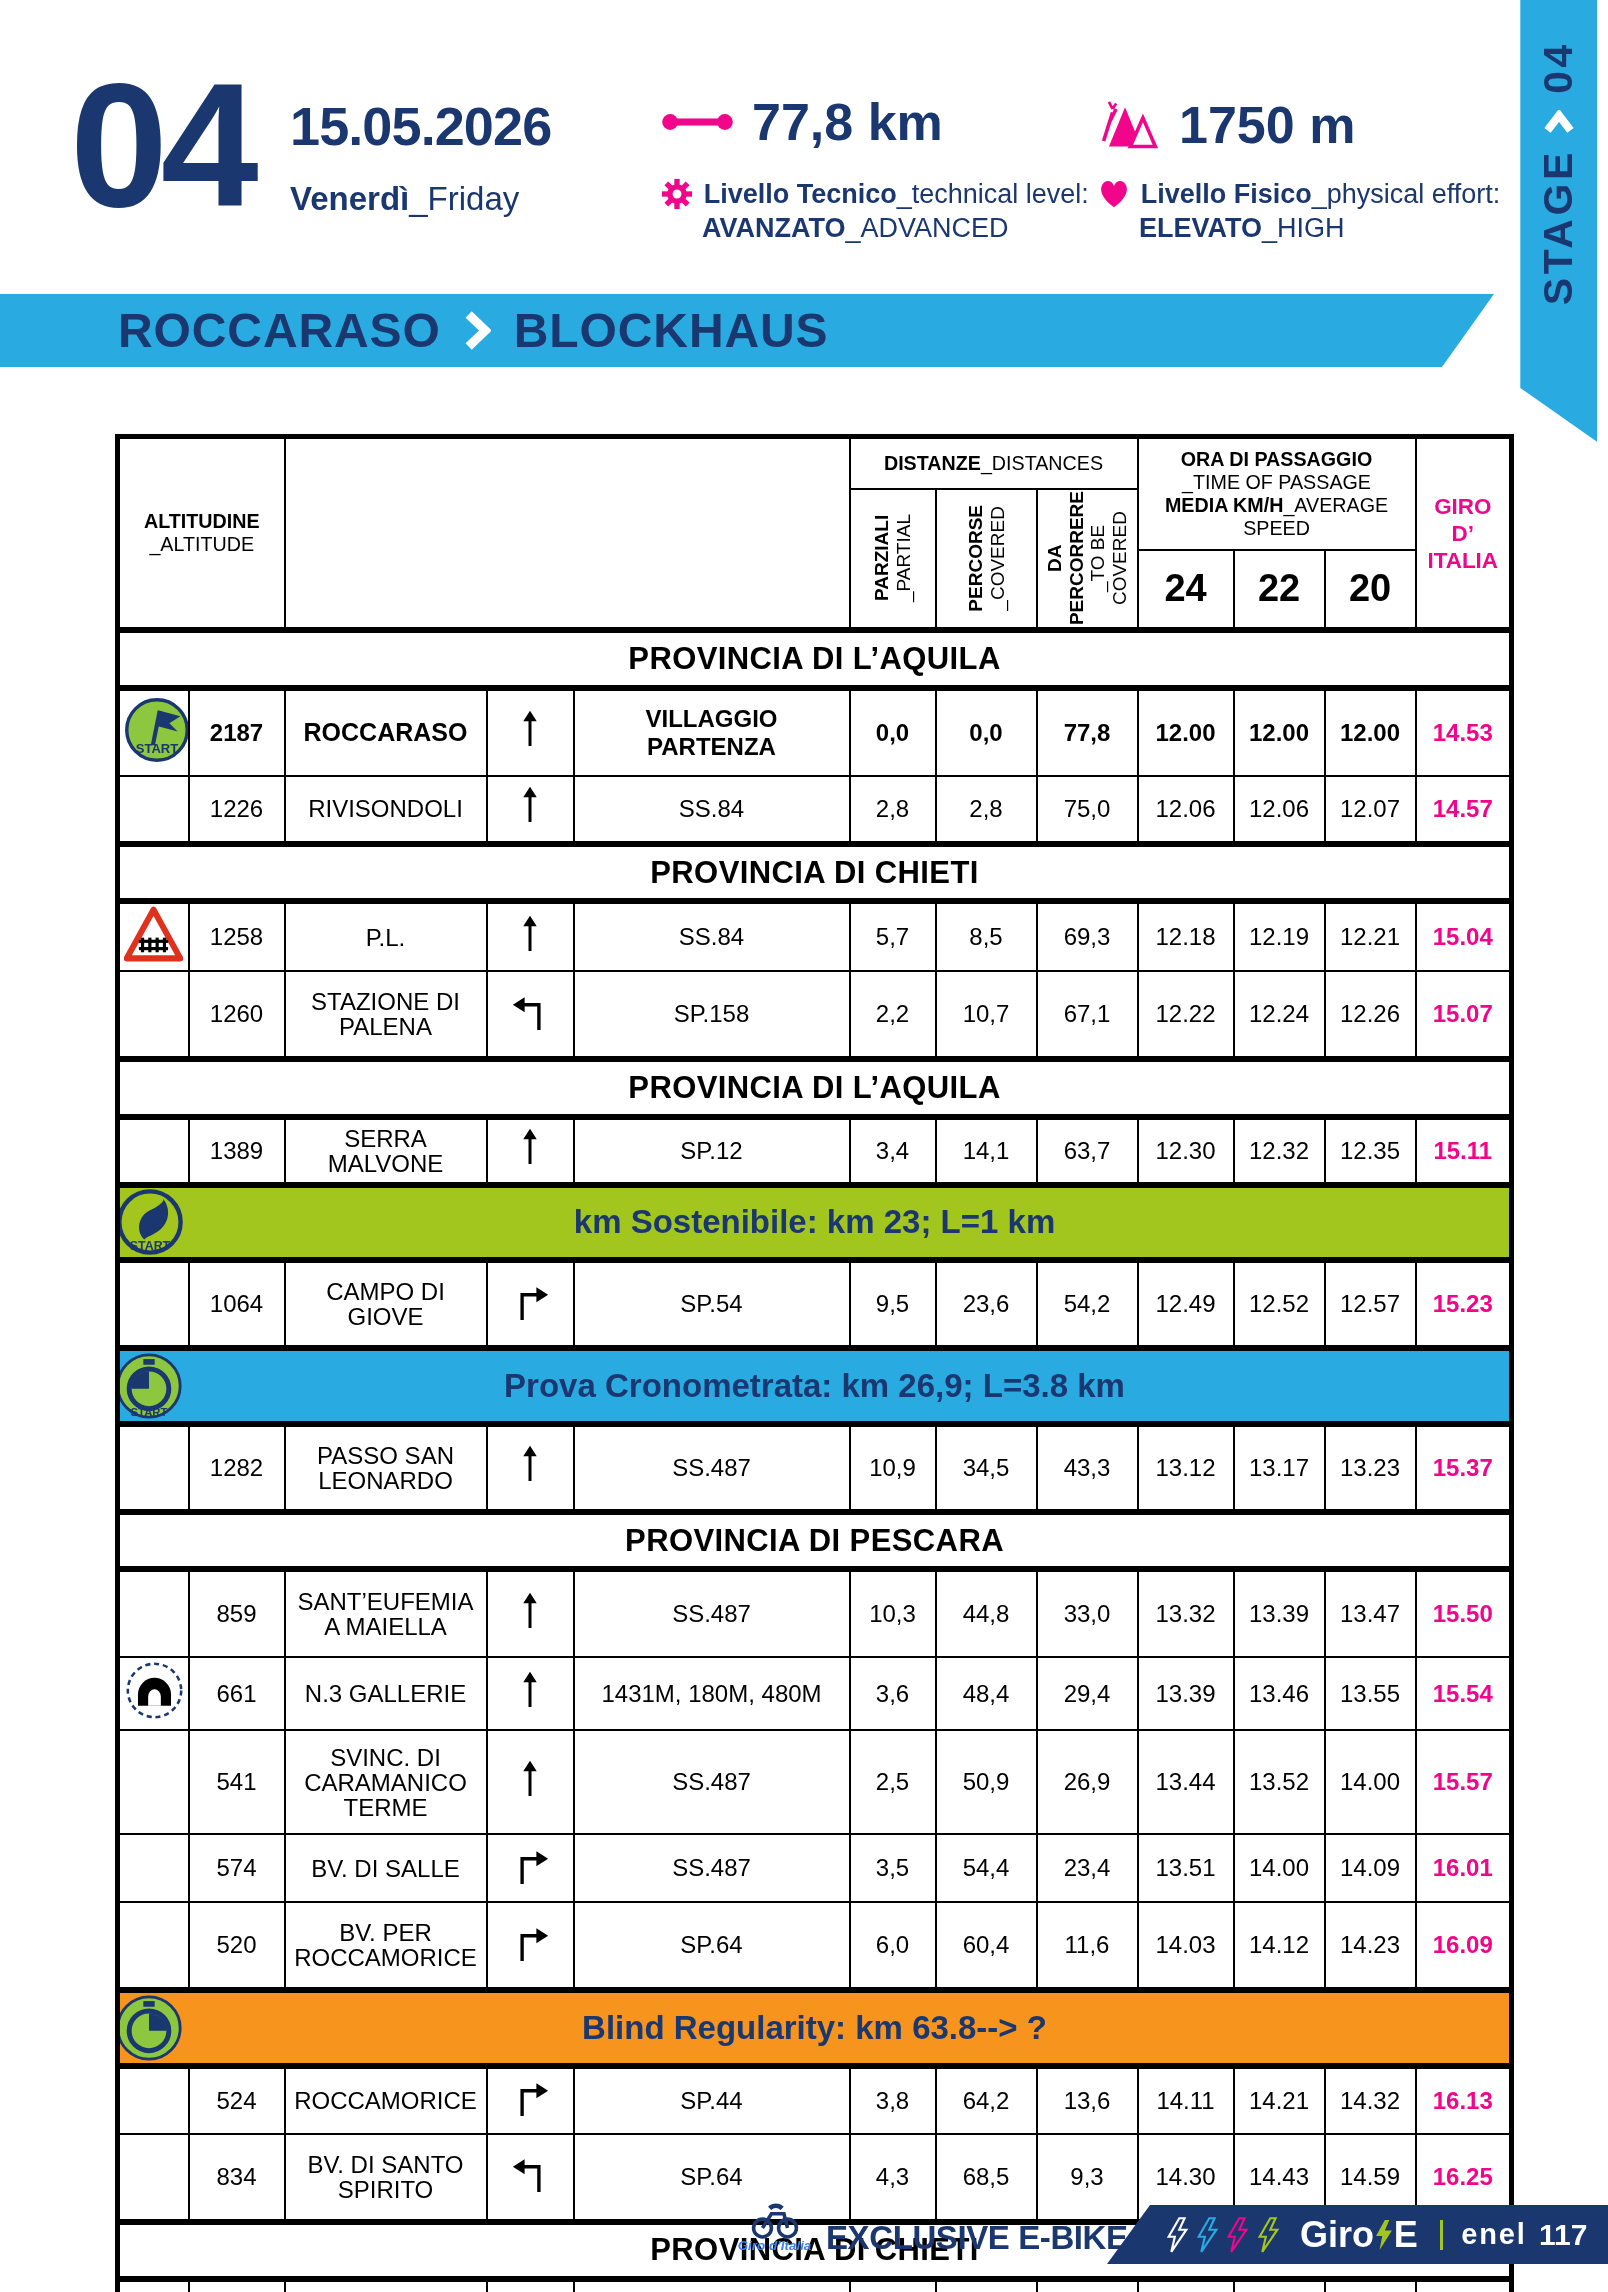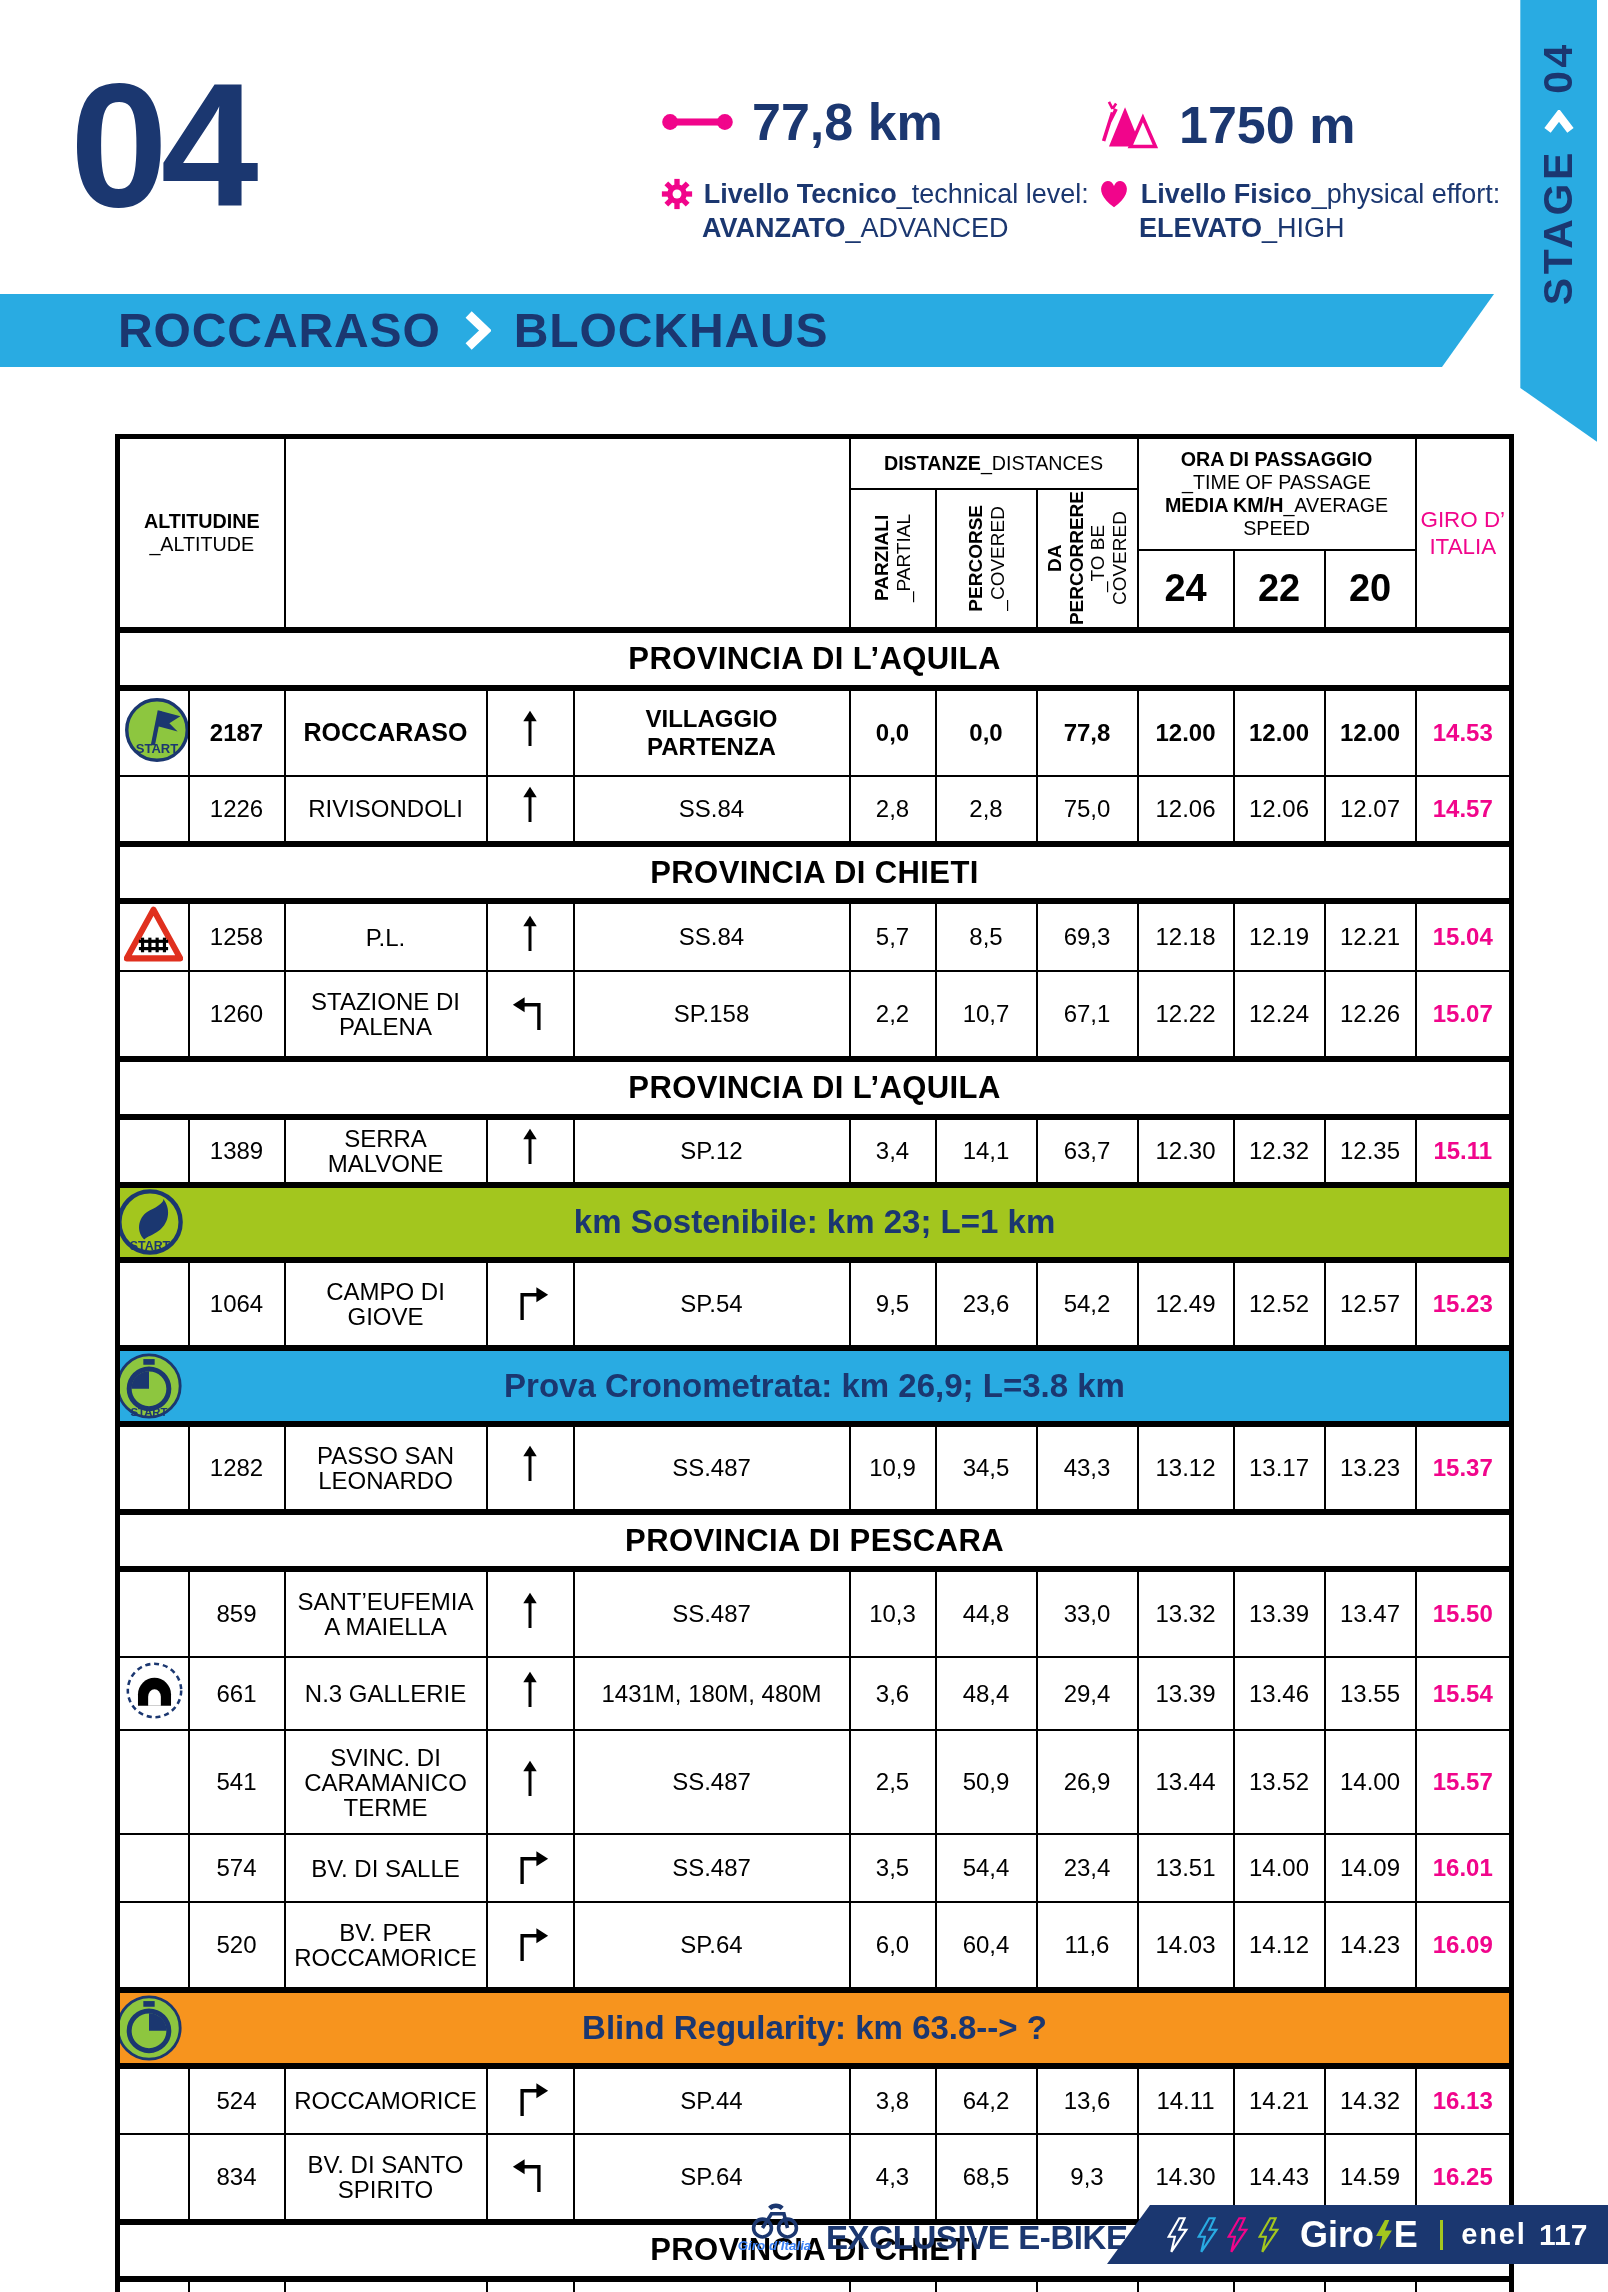--- a/index.html
+++ b/index.html
@@ -41,21 +41,21 @@
              overflow:hidden;}
   .timetable{border:5.4px solid #000;}
   .thead-row1 td{height:45px;} .thead-row2 td{height:52px;} .thead-row3 td{height:73px;}
   .hdr{font-size:19.7px;font-weight:700;color:#000;line-height:23px;}
   .hdr .r{font-weight:400;}
   .vert{writing-mode:vertical-rl;transform:rotate(180deg);white-space:pre-line;
         font-size:19px;line-height:21.5px;margin:0 auto;text-align:center;}
   .vert span{display:block;}
   .vert .it{font-weight:700;} .vert .en{font-weight:400;}
   .speed-cell{font-size:38px;font-weight:800;}
-  .giro-hdr{color:#f1058b;font-size:22.4px;font-weight:400;line-height:27px;}
+  .giro-hdr{color:#f1058b;font-size:22.4px;font-weight:700;line-height:27px;}
   .section-row td{border-top:6.3px solid #000;border-bottom:6.3px solid #000;
                   font-size:31px;font-weight:800;height:48px;letter-spacing:0.4px;}
   .band-row td{border-top:6.3px solid #000;border-bottom:6.3px solid #000;height:66px;position:relative;}
   .band-green td{background:#a3c61e;} .band-blue td{background:#29abe2;} .band-orange td{background:#f7941e;}
   .band-text{font-size:33px;font-weight:800;color:#1b3770;}
   .band-icon{position:absolute;left:-5.4px;top:50%;transform:translateY(-50%);line-height:0;}
   .data-row td{font-size:24px;}
   .data-row{height:68px;}
   .row-2l{height:88px;} .row-3l{height:104px;} .row-edge{height:90px;}
   .c-alt{font-size:27px;} .c-loc{font-size:22.4px;line-height:25px;} .c-road{font-size:22.4px;}
@@ -89,20 +89,26 @@
   <div class="ribbon">
     <span class="vtext">04</span>
     <svg width="30" height="23" viewBox="0 0 34 26">
       <path d="M4 23 L17 6 L30 23" fill="none" stroke="#ffffff" stroke-width="9"></path>
     </svg>
     <span class="vtext">STAGE</span>
   </div>
 
   <div class="stage-number">04</div>
 
+  <div class="date-block">
+    <div class="date">15.05.2026</div>
+    <div class="day">
+      <span class="b">Venerdì</span><span class="r">_Friday</span>
+    </div>
+  </div>
 
   <div class="stat stat-km">
     <svg width="73" height="30" viewBox="0 0 82 34">
       <circle cx="10" cy="17" r="9" fill="#f1058b"></circle>
         <circle cx="72" cy="17" r="9" fill="#f1058b"></circle>
       <rect x="10" y="13" width="62" height="8" fill="#f1058b"></rect>
     </svg>
     <span>77,8 km</span>
   </div>
 

